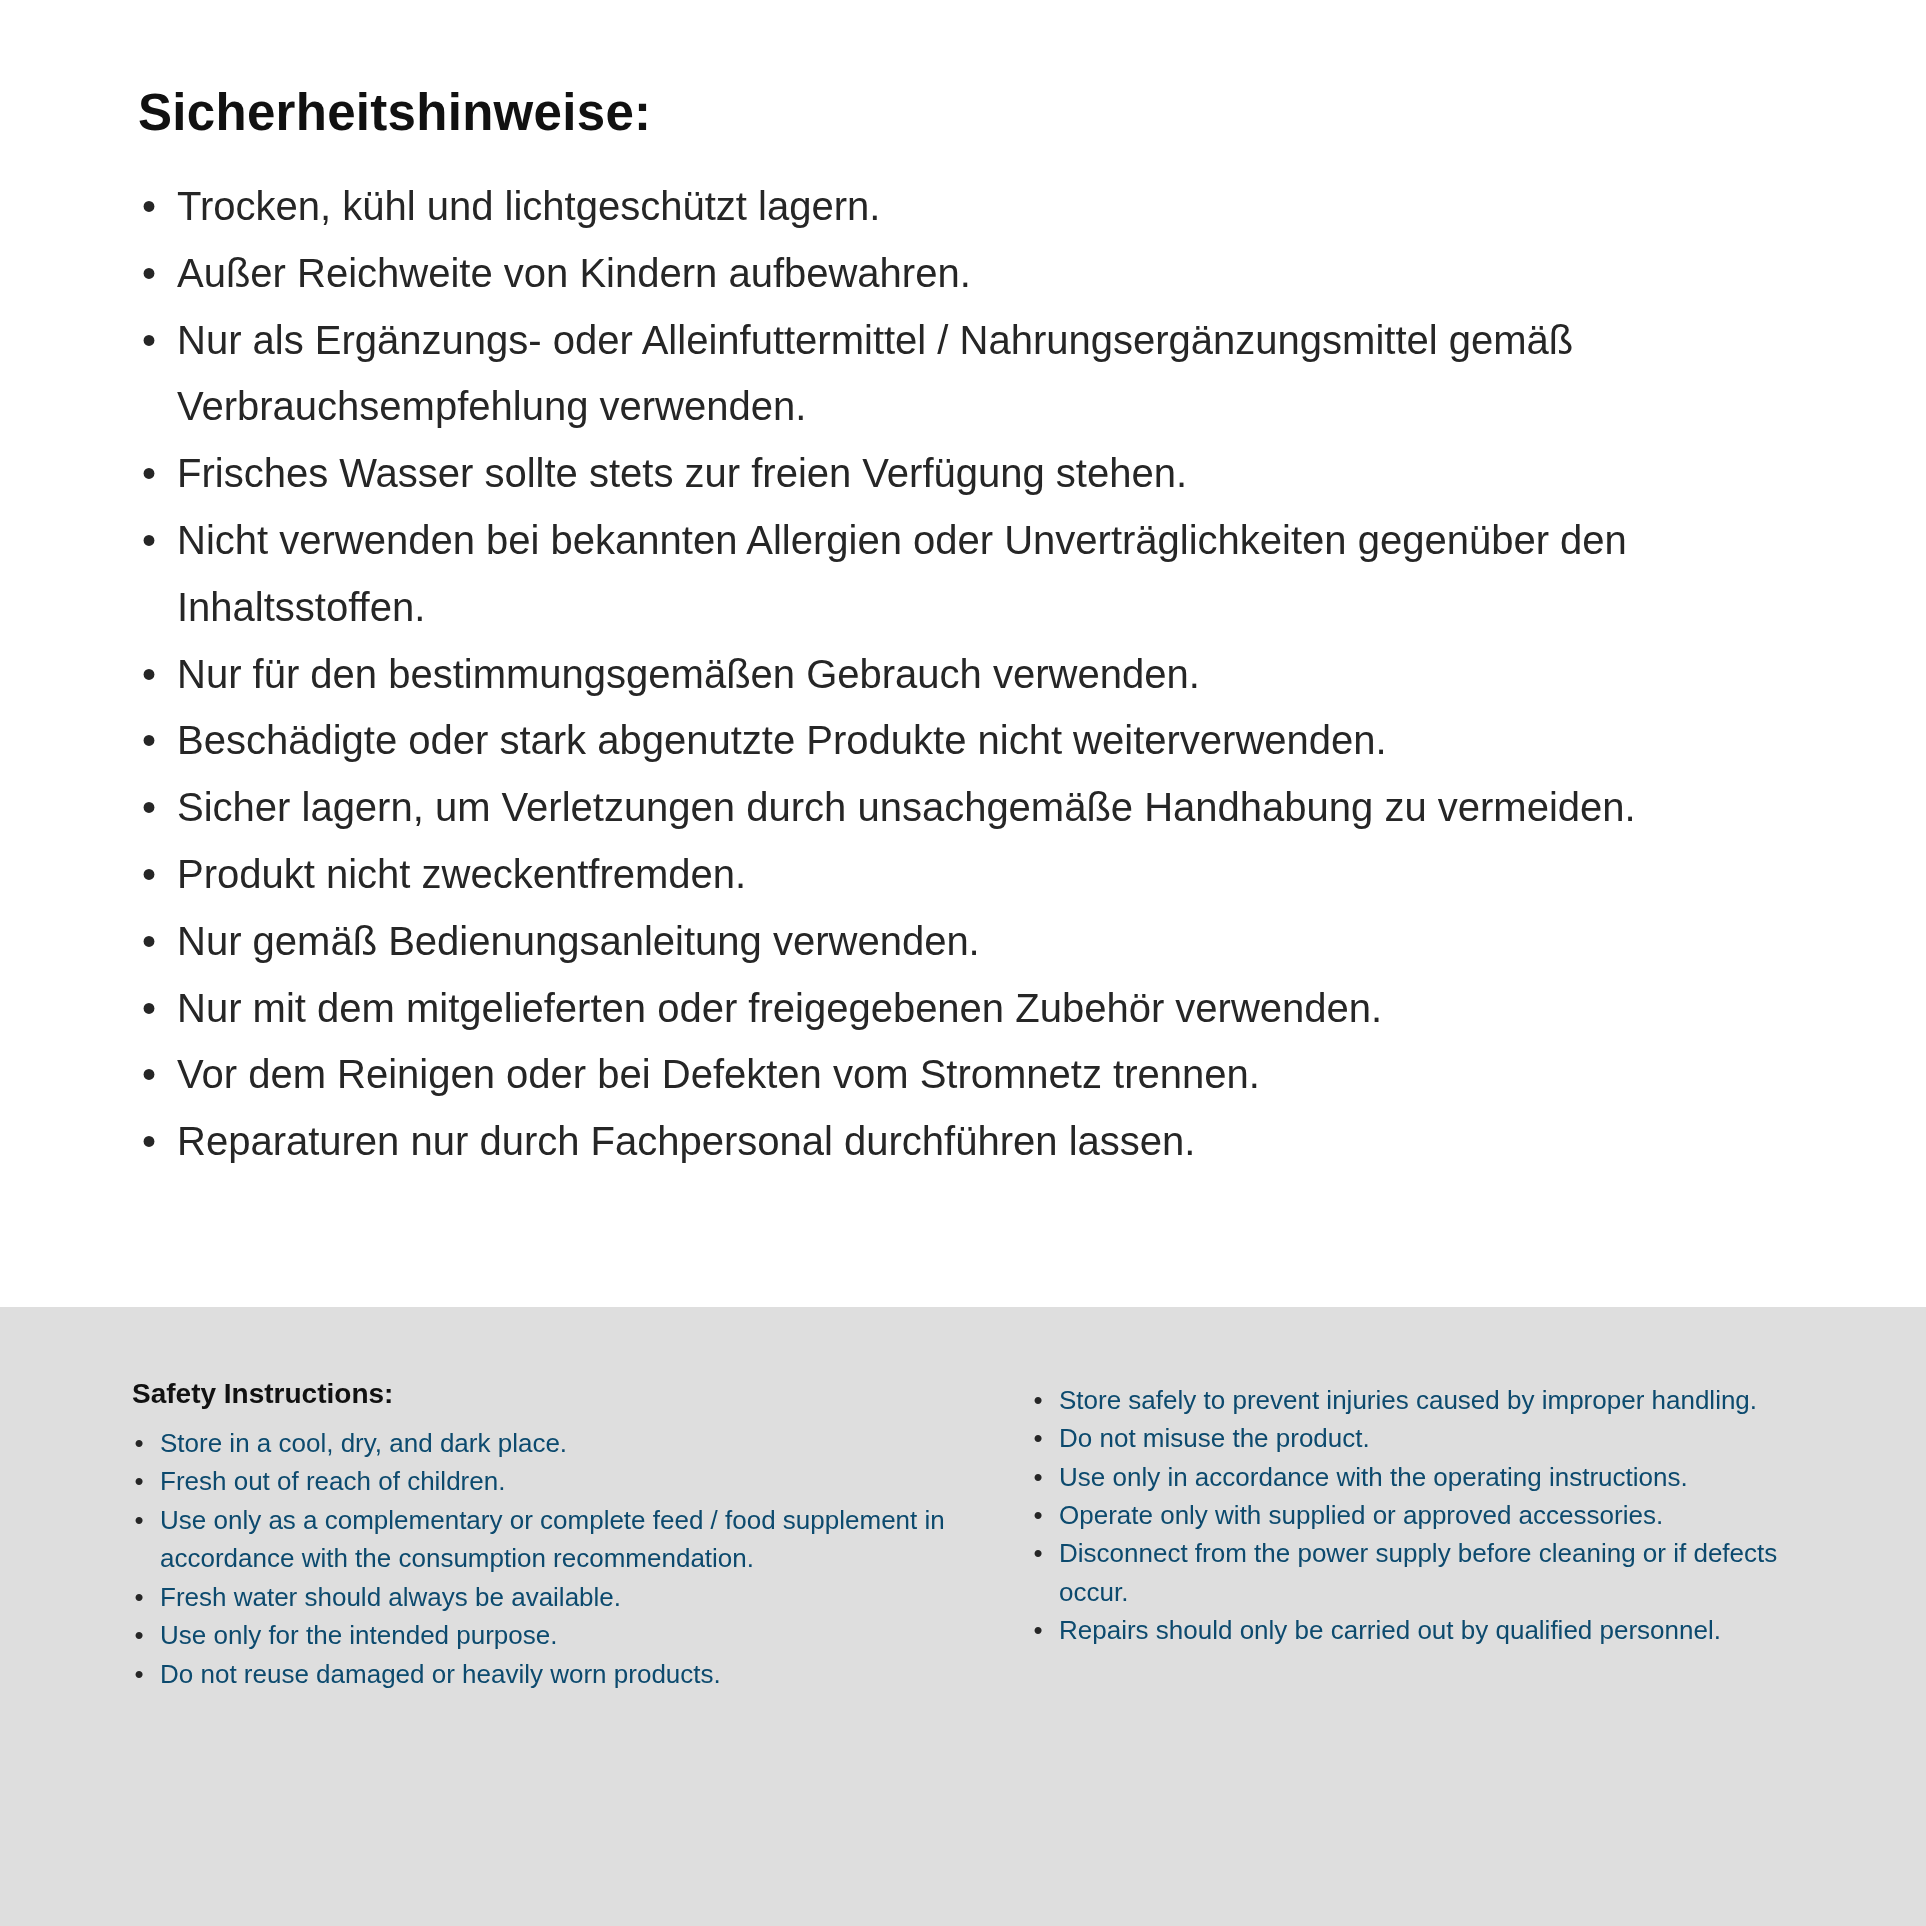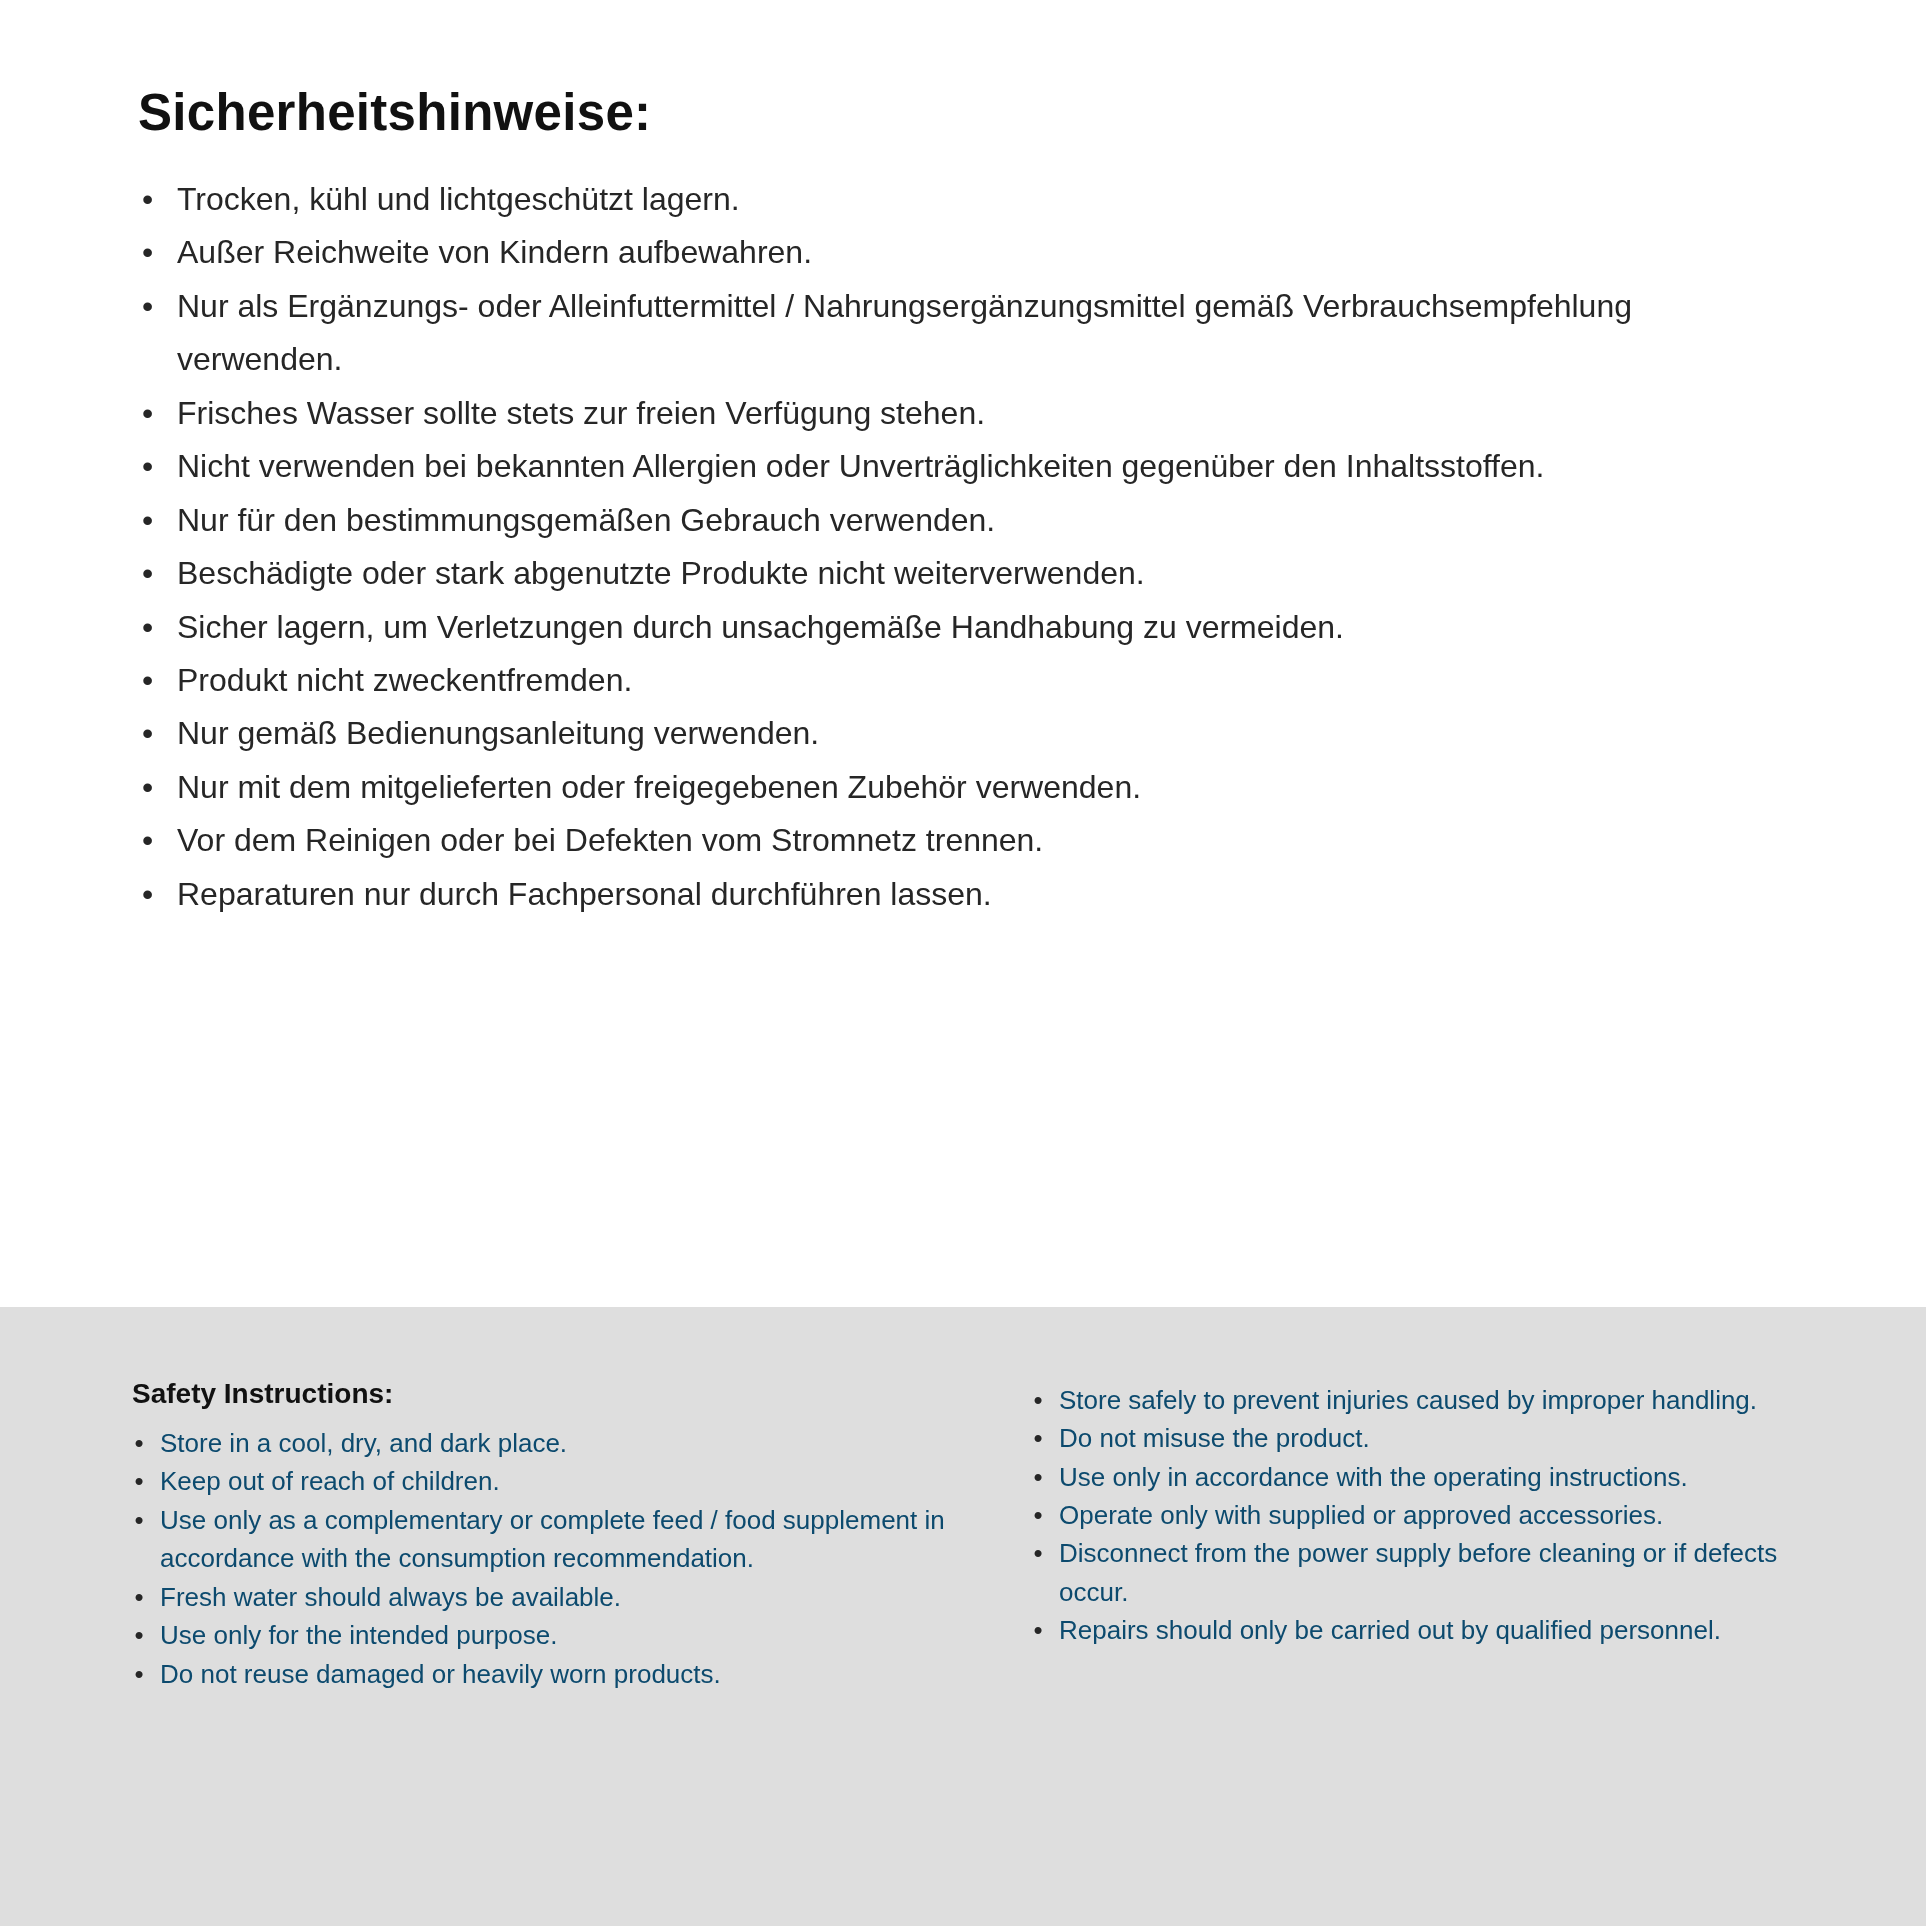--- a/index.html
+++ b/index.html
@@ -36,21 +36,21 @@
     list-style: none;
     margin: 0;
     padding: 0;
   }
   .german-list {
     margin-left: 31px;
     max-width: 1682px;
   }
   .german-list li {
     position: relative;
-    font-size: 32px;
+    font-size: 40px;
     line-height: 1.67;
     padding-left: 39px;
     color: #262626;
   }
   .german-list li::before {
     content: "\2022";
     position: absolute;
     left: 3.9px;
     top: 0;
     color: #262626;
@@ -126,21 +126,21 @@
     <li>Vor dem Reinigen oder bei Defekten vom Stromnetz trennen.</li>
     <li>Reparaturen nur durch Fachpersonal durchführen lassen.</li>
   </ul>
 </div>
 
 <div class="english-section">
   <div class="english-col-left">
     <h2 class="english-heading">Safety Instructions:</h2>
     <ul class="bullet-list english-list">
       <li>Store in a cool, dry, and dark place.</li>
-      <li>Keep out of reach of children.</li>
+      <li>Fresh out of reach of children.</li>
       <li>Use only as a complementary or complete feed / food supplement in accordance with the consumption recommendation.</li>
       <li>Fresh water should always be available.</li>
       <li>Use only for the intended purpose.</li>
       <li>Do not reuse damaged or heavily worn products.</li>
     </ul>
   </div>
   <div class="english-col-right">
     <ul class="bullet-list english-list">
       <li>Store safely to prevent injuries caused by improper handling.</li>
       <li>Do not misuse the product.</li>

